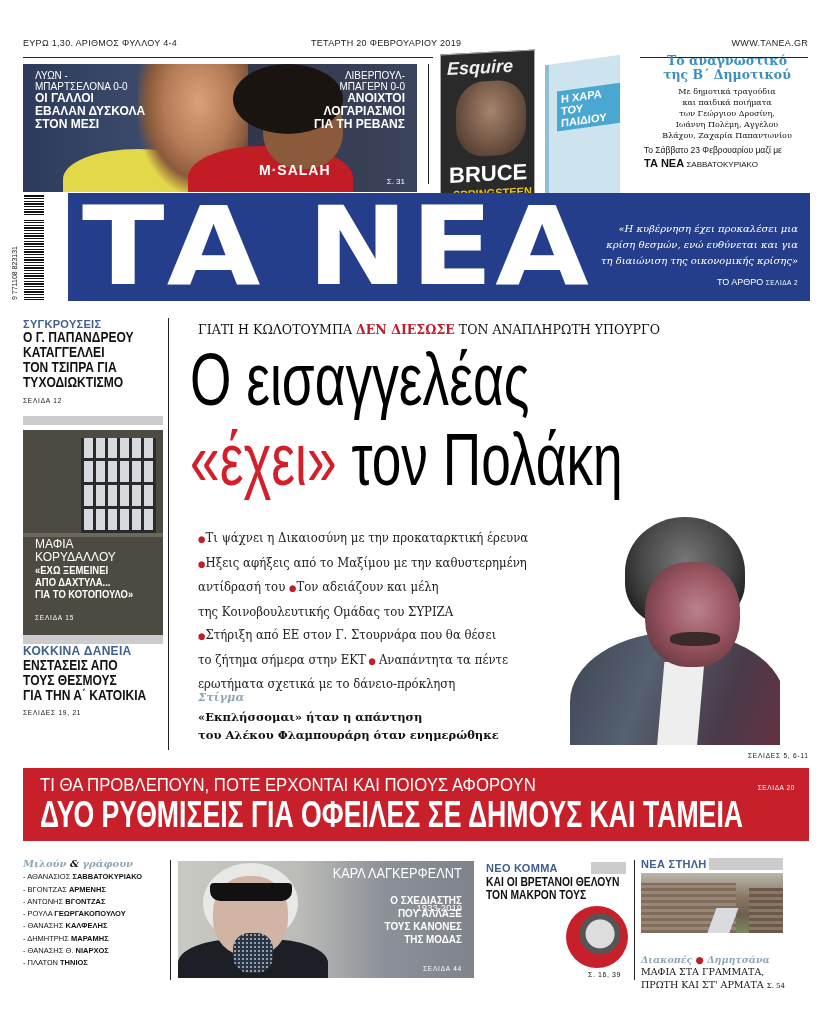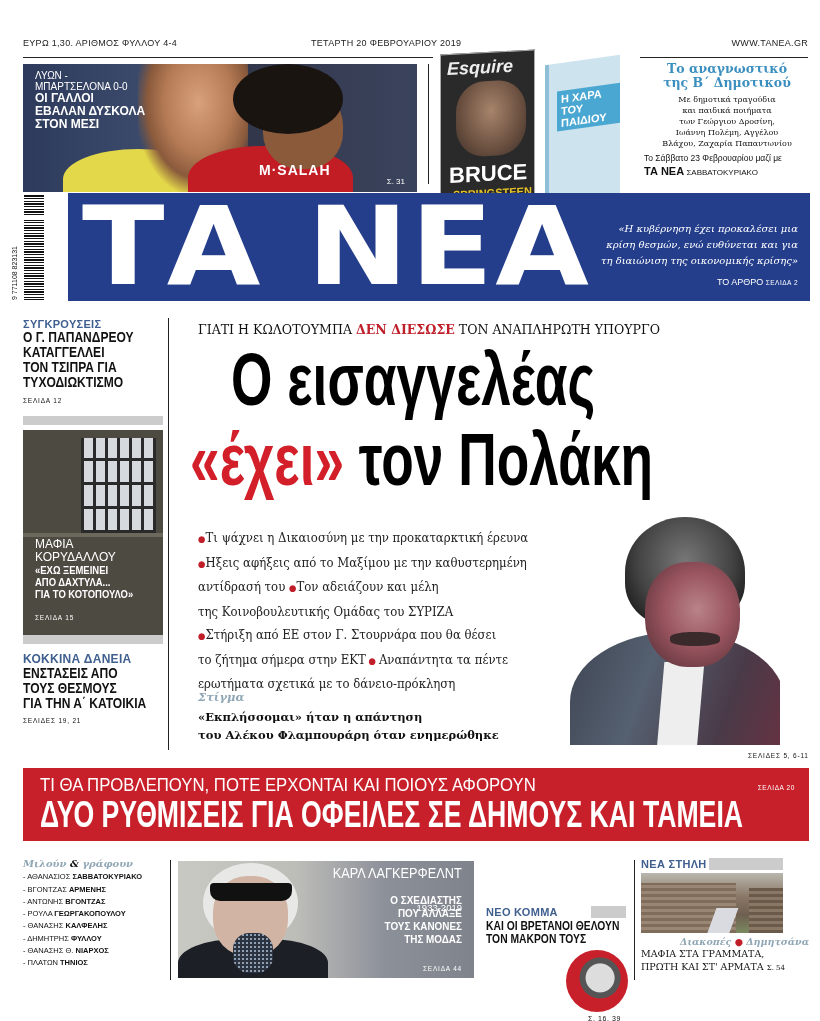--- a/index.html
+++ b/index.html
@@ -37,21 +37,21 @@
   .mag { top: 52px; left: 440px; width: 95px; height: 170px; background: #2a2a2a; transform: skewY(-3deg); overflow: hidden; border: 1px solid #aaa; }
   .mag .esq { position: absolute; top: 4px; left: 6px; color: #eee; font-size: 18px; font-weight: bold; font-style: italic; }
   .mag .face { position: absolute; top: 28px; left: 15px; width: 70px; height: 75px; border-radius: 40%;
     background: radial-gradient(ellipse at 50% 40%, #a7846b 0%, #6b5040 60%, #3a2e28 100%); }
   .mag .bruce { position: absolute; top: 110px; left: 8px; color: #fff; font-size: 22px; font-weight: bold; line-height: 22px; }
   .mag .spring { position: absolute; top: 134px; left: 12px; color: #e6c229; font-size: 11px; font-weight: bold; }
   .book { top: 60px; left: 545px; width: 75px; height: 160px; background: #cde3ee; transform: skewY(-8deg); overflow: hidden; border-left: 4px solid #8fbfd6; }
   .book .title { position: absolute; top: 28px; left: 8px; color: #fff; font-size: 11px; font-weight: bold; background: #4aa7d1; padding: 2px 4px; line-height: 12px; }
 
   
-  .promo { top: 62px; left: 644px; width: 166px; font-size: 8.4px; line-height: 11px; color: #111; }
+  .promo { top: 54px; left: 644px; width: 166px; font-size: 8.4px; line-height: 11px; color: #111; }
   .promo .ttl { font-family: "DejaVu Serif", serif; font-weight: bold; color: #3b8fbf; font-size: 12.5px; line-height: 14px; margin-bottom: 4px; text-align: center; }
   .promo .body { font-family: "DejaVu Serif", serif; font-size: 8px; line-height: 11px; text-align: center; }
   .promo .date { margin-top: 4px; font-size: 8.5px; }
   .promo .brand { margin-top: 2px; font-size: 8px; }
   .promo .brand b { font-size: 11px; font-weight: 900; }
 
   
   .barcode { top: 195px; left: 24px; width: 20px; height: 105px; }
   .barcode .bars { position: absolute; left: 0; top: 0; width: 20px; height: 100%;
     background: repeating-linear-gradient(180deg, #111 0 2px, #fff 2px 3px, #111 3px 4px, #fff 4px 6px, #111 6px 7px, #fff 7px 8px); }
@@ -76,21 +76,21 @@
   .prison .wall { position: absolute; left: 0; top: 103px; width: 140px; height: 4px; background: #6d685c; }
   .prison .t1 { position: absolute; left: 12px; top: 108px; color: #fff; font-size: 12px; line-height: 13px; }
   .prison .t2 { position: absolute; left: 12px; top: 134px; color: #fff; font-size: 11px; line-height: 12px; font-weight: bold; transform: scaleX(0.86); transform-origin: left; width: 160px; }
   .prison .t3 { position: absolute; left: 12px; top: 184px; color: #fff; font-size: 6.5px; letter-spacing: 0.8px; }
   .graybar2 { height: 9px; background: #ccc; width: 140px; }
   .vline-l { top: 318px; left: 168px; width: 1px; height: 432px; background: #222; }
 
   
   .over { top: 321px; left: 198px; width: 610px; font-family: "DejaVu Serif", serif; font-size: 13.5px; letter-spacing: 0px; color: #111; white-space: nowrap; transform: scaleX(0.93); transform-origin: left; }
   .over b { color: #c01f2a; }
-  .headline { top: 340px; left: 190px; width: 620px; font-family: "Liberation Sans", sans-serif; font-weight: bold; font-size: 74px; line-height: 80px; color: #000; white-space: nowrap; text-align: center; }
+  .headline { top: 340px; left: 190px; width: 620px; font-family: "Liberation Sans", sans-serif; font-weight: normal; font-size: 74px; line-height: 80px; color: #000; white-space: nowrap; }
   .headline .l1 { transform: scaleX(0.72); transform-origin: left; }
   .headline .l2 { transform: scaleX(0.72); transform-origin: left; }
   .headline .red { color: #d21f2a; }
   .bullets { top: 527px; left: 198px; width: 400px; font-family: "DejaVu Serif", serif; font-size: 12.2px; line-height: 23.5px; color: #222; transform: scaleX(0.96); transform-origin: left; }
   .bullets .dot { color: #c01f2a; font-size: 9px; }
   .stigma { top: 690px; left: 198px; font-family: "DejaVu Serif", serif; font-style: italic; font-weight: bold; color: #8fa7b5; font-size: 11.5px; }
   .stigma-txt { top: 708px; left: 198px; font-family: "DejaVu Serif", serif; font-weight: bold; font-size: 11.5px; line-height: 18px; color: #111; }
 
   .photo { top: 512px; left: 560px; width: 220px; height: 233px; overflow: hidden; }
   .photo .hair { position: absolute; left: 65px; top: 5px; width: 120px; height: 110px; border-radius: 50% 50% 40% 40%;
@@ -123,37 +123,37 @@
   .karl .face { position: absolute; left: 35px; top: 15px; width: 75px; height: 80px; border-radius: 45%; background: #d1b4a4; }
   .karl .glasses { position: absolute; left: 32px; top: 22px; width: 82px; height: 18px; background: #111; border-radius: 4px 4px 10px 10px; }
   .karl .body { position: absolute; left: 0; top: 78px; width: 150px; height: 60px; background: #1d1f26; border-radius: 40% 40% 0 0; }
   .karl .glove { position: absolute; left: 55px; top: 72px; width: 40px; height: 40px; border-radius: 40%; background: #2b3240;
     background-image: radial-gradient(#8fa0b5 1px, transparent 1px); background-size: 4px 4px; }
   .karl .t1 { position: absolute; right: 12px; top: 4px; color: #fff; font-size: 15px; line-height: 16px; text-align: right; white-space: nowrap; transform: scaleX(0.85); transform-origin: right; }
   .karl .t2 { position: absolute; right: 12px; top: 21px; color: #fff; font-size: 9.5px; margin-top: 20px; }
   .karl .t3 { position: absolute; right: 12px; top: 33px; color: #fff; font-size: 11.5px; line-height: 13px; font-weight: bold; text-align: right; white-space: nowrap; transform: scaleX(0.86); transform-origin: right; }
   .karl .t4 { position: absolute; right: 12px; top: 104px; color: #fff; font-size: 6.5px; letter-spacing: 0.8px; }
 
-  .party { top: 902px; left: 486px; width: 144px; }
+  .party { top: 858px; left: 486px; width: 144px; }
   .party .kicker { display: inline-block; background: linear-gradient(90deg, transparent 0, transparent 75%, #ccc 75%); width: 140px; font-size: 11px; }
   .party .hd { font-size: 12px; line-height: 13px; width: 170px; }
   .party .txt { font-size: 8.5px; line-height: 12.5px; width: 78px; margin-top: 4px; color: #222; }
   .party .circle { position: absolute; left: 80px; top: 48px; width: 62px; height: 62px; border-radius: 50%;
     background: radial-gradient(circle at 55% 45%, #ddd 0 14px, #555 15px 20px, #c8202a 21px); }
   .party .pg2 { position: absolute; left: 102px; top: 113px; font-size: 7px; letter-spacing: 0.6px; }
   .vline-b2 { top: 860px; left: 634px; width: 1px; height: 120px; background: #222; }
 
   .stili { top: 858px; left: 641px; width: 168px; }
   .stili .kicker { display: block; background: linear-gradient(90deg, transparent 0, transparent 48%, #ccc 48%); width: 142px; font-size: 11px; }
   .stili .img { width: 142px; height: 60px; margin-top: 3px; position: relative; overflow: hidden;
     background: linear-gradient(180deg, #b9b7ae 0%, #8a7766 40%, #6e5f50 70%, #7a8a60 100%); }
   .stili .img .h1 { position: absolute; left: 0; top: 10px; width: 95px; height: 50px; background: repeating-linear-gradient(0deg, #7f6c5a 0 3px, #9a8674 3px 6px); }
   .stili .img .h2 { position: absolute; left: 108px; top: 15px; width: 34px; height: 45px; background: repeating-linear-gradient(0deg, #6b5a4a 0 3px, #8a7866 3px 6px); }
   .stili .img .road { position: absolute; left: 70px; top: 35px; width: 22px; height: 30px; background: #d9dbe0; transform: skewX(-20deg); }
-  .stili .tag { font-family: "DejaVu Serif", serif; font-style: italic; font-weight: bold; color: #8fa7b5; font-size: 9.5px; margin-top: 3px; text-align: right; }
+  .stili .tag { font-family: "DejaVu Serif", serif; font-style: italic; font-weight: bold; color: #8fa7b5; font-size: 9.5px; margin-top: 21px; }
   .stili .tag .dot { color: #c01f2a; }
   .stili .ttl { font-family: "DejaVu Serif", serif; font-size: 9.5px; line-height: 13px; white-space: nowrap; }
   .stili .ttl small { font-size: 7px; }
 </style>
 </head>
 <body>
 
 <div class="abs topline">
   <span style="left:0">ΕΥΡΩ 1,30. ΑΡΙΘΜΟΣ ΦΥΛΛΟΥ 4-4</span>
   <span style="left:288px">ΤΕΤΑΡΤΗ 20 ΦΕΒΡΟΥΑΡΙΟΥ 2019</span>
@@ -168,20 +168,27 @@
   <div class="salah-shirt"></div>
   <div class="salah-face"></div>
   <div class="salah-hair"></div>
   <div class="shirt-name">M·SALAH</div>
   <div class="txt-l">
     <div>ΛΥΩΝ -</div>
     <div>ΜΠΑΡΤΣΕΛΟΝΑ 0-0</div>
     <div class="big">ΟΙ ΓΑΛΛΟΙ</div>
     <div class="big">ΕΒΑΛΑΝ ΔΥΣΚΟΛΑ</div>
     <div class="big">ΣΤΟΝ ΜΕΣΙ</div>
+  </div>
+  <div class="txt-r">
+    <div>ΛΙΒΕΡΠΟΥΛ-</div>
+    <div>ΜΠΑΓΕΡΝ 0-0</div>
+    <div class="big">ΑΝΟΙΧΤΟΙ</div>
+    <div class="big">ΛΟΓΑΡΙΑΣΜΟΙ</div>
+    <div class="big">ΓΙΑ ΤΗ ΡΕΒΑΝΣ</div>
   </div>
   <div class="page">Σ. 31</div>
 </div>
 <div class="abs vline-sports"></div>
 
 <div class="abs mag">
   <div class="esq">Esquire</div>
   <div class="face"></div>
   <div class="bruce">BRUCE</div>
   <div class="spring">SPRINGSTEEN</div>
@@ -242,21 +249,21 @@
       <div>ΚΟΡΥΔΑΛΛΟΥ</div>
     </div>
     <div class="t2">
       <div>«ΕΧΩ ΞΕΜΕΙΝΕΙ</div>
       <div>ΑΠΟ ΔΑΧΤΥΛΑ...</div>
       <div>ΓΙΑ ΤΟ ΚΟΤΟΠΟΥΛΟ»</div>
     </div>
     <div class="t3">ΣΕΛΙΔΑ 15</div>
   </div>
   <div class="graybar2"></div>
-  <div style="margin-top:8px">
+  <div style="margin-top:0">
     <div class="kicker" style="font-size:12px">ΚΟΚΚΙΝΑ ΔΑΝΕΙΑ</div>
     <div class="hd">
       <div>ΕΝΣΤΑΣΕΙΣ ΑΠΟ</div>
       <div>ΤΟΥΣ ΘΕΣΜΟΥΣ</div>
       <div>ΓΙΑ ΤΗΝ Α΄ ΚΑΤΟΙΚΙΑ</div>
     </div>
     <div class="pg" style="margin-top:6px">ΣΕΛΙΔΕΣ 19, 21</div>
   </div>
 </div>
 <div class="abs vline-l"></div>
@@ -301,21 +308,21 @@
   <div class="pg">ΣΕΛΙΔΑ 20</div>
 </div>
 
 <div class="abs writers">
   <div class="wh"><span>Μιλούν</span> <b>&amp;</b> <span>γράφουν</span></div>
   <div class="row">- <span>ΑΘΑΝΑΣΙΟΣ</span> <b>ΣΑΒΒΑΤΟΚΥΡΙΑΚΟ</b></div>
   <div class="row">- <span>ΒΓΟΝΤΖΑΣ</span> <b>ΑΡΜΕΝΗΣ</b></div>
   <div class="row">- <span>ΑΝΤΩΝΗΣ</span> <b>ΒΓΟΝΤΖΑΣ</b></div>
   <div class="row">- <span>ΡΟΥΛΑ</span> <b>ΓΕΩΡΓΑΚΟΠΟΥΛΟΥ</b></div>
   <div class="row">- <span>ΘΑΝΑΣΗΣ</span> <b>ΚΑΛΦΕΛΗΣ</b></div>
-  <div class="row">- <span>ΔΗΜΗΤΡΗΣ</span> <b>ΦΥΛΛΟΥ</b></div>
+  <div class="row">- <span>ΔΗΜΗΤΡΗΣ</span> <b>ΜΑΡΑΜΗΣ</b></div>
   <div class="row">- <span>ΘΑΝΑΣΗΣ Θ.</span> <b>ΝΙΑΡΧΟΣ</b></div>
   <div class="row">- <span>ΠΛΑΤΩΝ</span> <b>ΤΗΝΙΟΣ</b></div>
 </div>
 <div class="abs vline-b1"></div>
 
 <div class="abs karl">
   <div class="body"></div>
   <div class="hair"></div>
   <div class="face"></div>
   <div class="glasses"></div>

